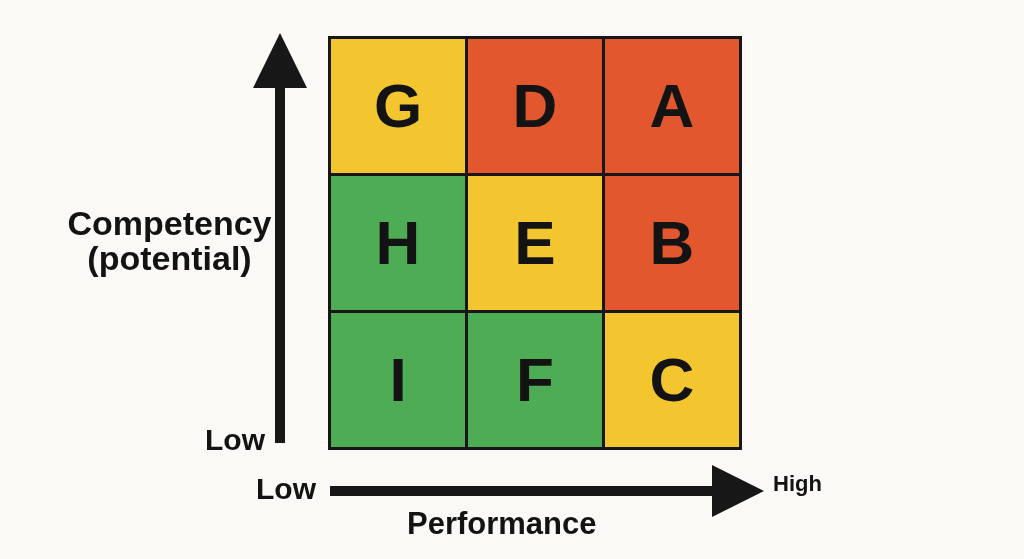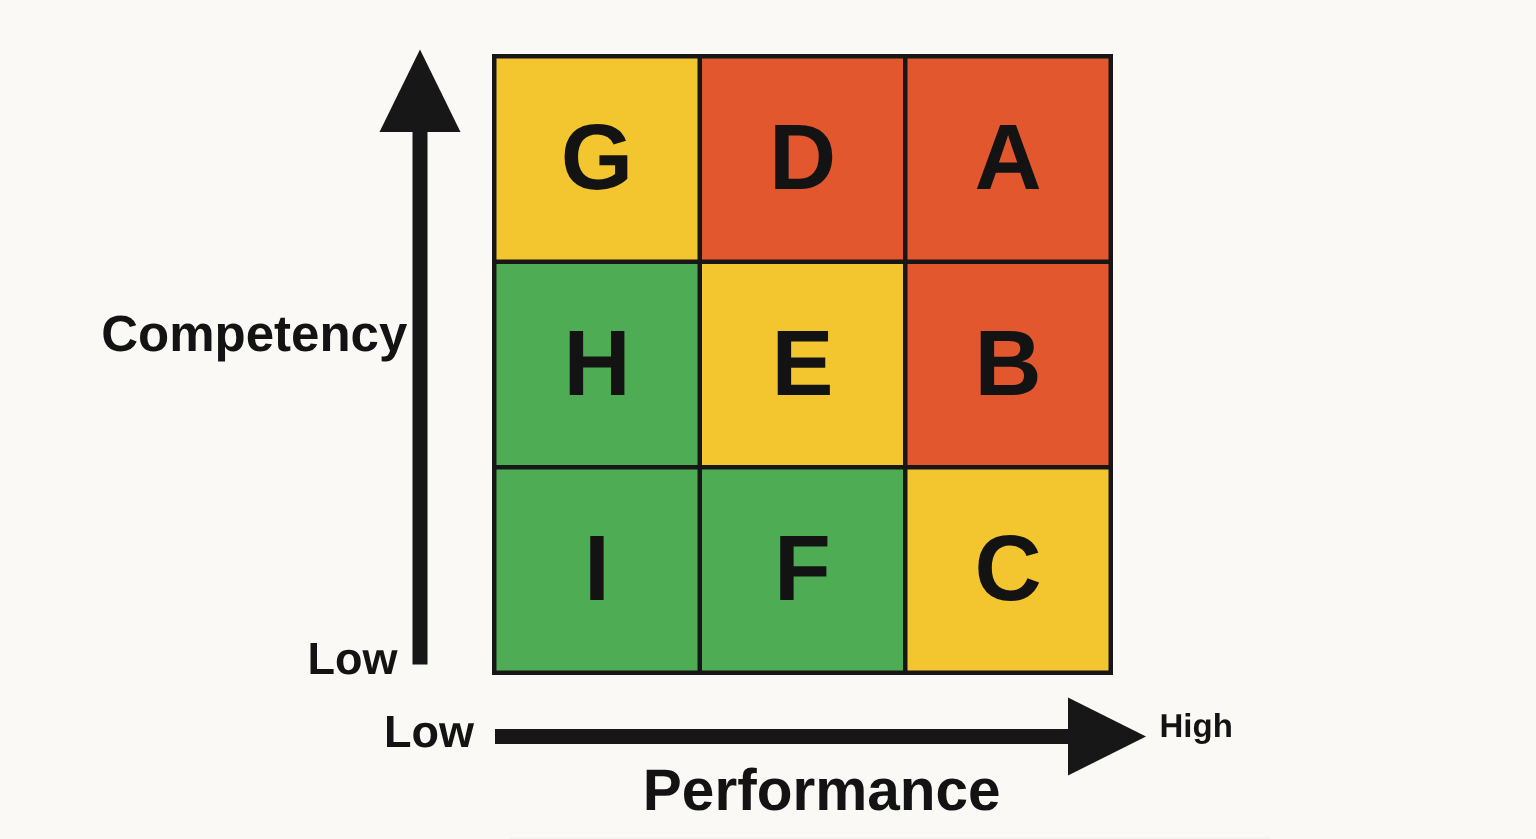--- a/index.html
+++ b/index.html
@@ -60,36 +60,37 @@
     line-height: 35px;
     white-space: normal;
   }
   .y-low   { left: 205px; top: 423px; font-size: 30px; }
   .x-low   { left: 256px; top: 472px; font-size: 30px; }
   .x-high  { left: 773px; top: 471px; font-size: 22px; }
   .x-title {
     left: 407px;
     top: 506px;
     width: 260px;
-    text-align: right;
-    font-size: 39px;
+    text-align: left;
+    font-size: 31px;
   }
 
   
   .y-arrow { position: absolute; left: 252px; top: 30px; }
   .x-arrow { position: absolute; left: 330px; top: 463px; }
   .arrow-shape { color: var(--ink, #171717); }
 </style>
 </head>
 <body>
 
 <div class="canvas">
 
   <div class="axis-text y-axis-label">
     <div>Competency</div>
+    <div>(potential)</div>
   </div>
 
   <svg class="y-arrow arrow-shape" width="56" height="418" viewBox="0 0 56 418" aria-hidden="true">
     <rect x="23" y="52" width="10" height="361" fill="currentColor"></rect>
     <polygon points="28,3 1,58 55,58" fill="currentColor"></polygon>
   </svg>
 
   <div class="axis-text y-low">Low</div>
 
   <div class="grid">

